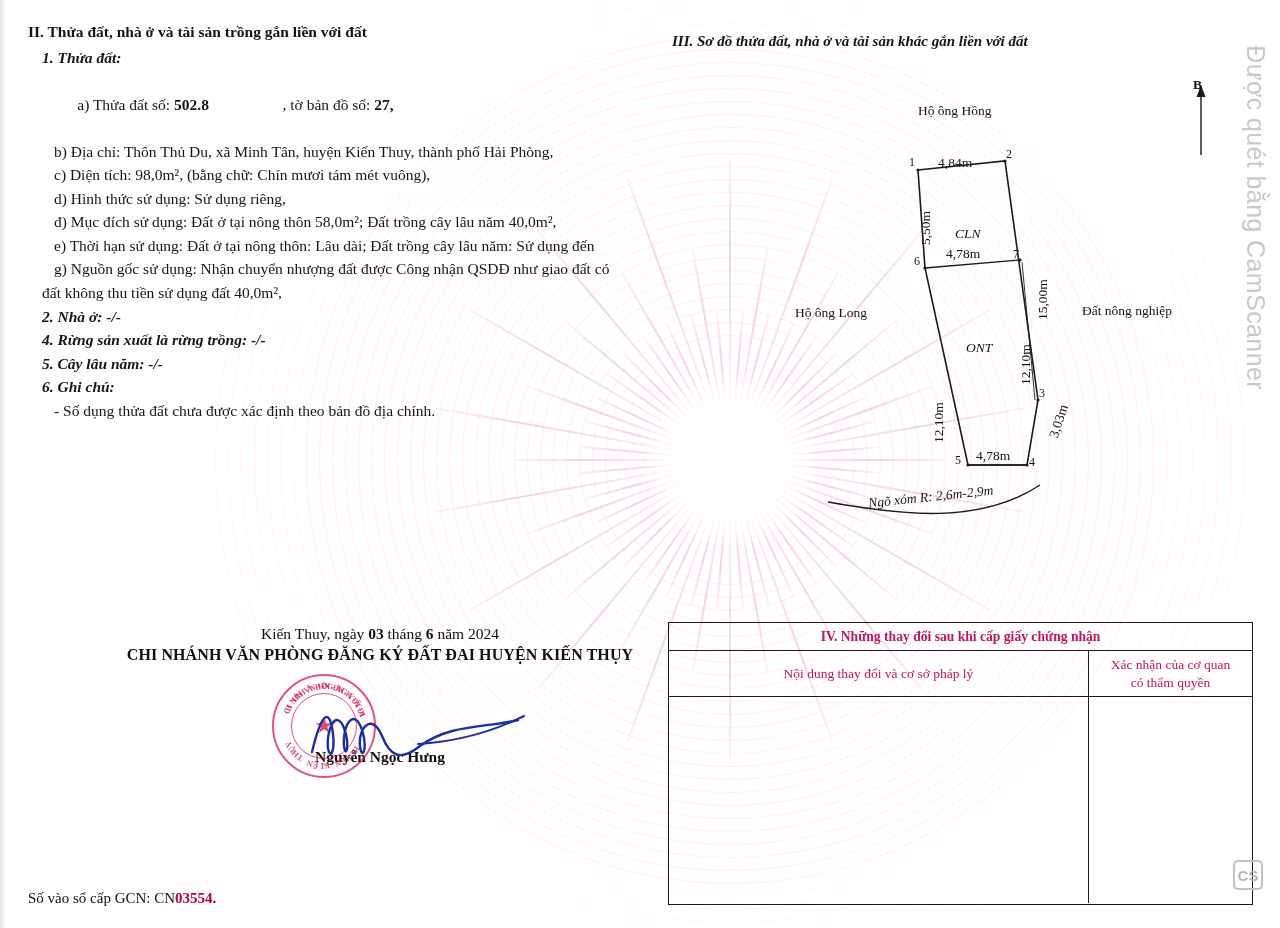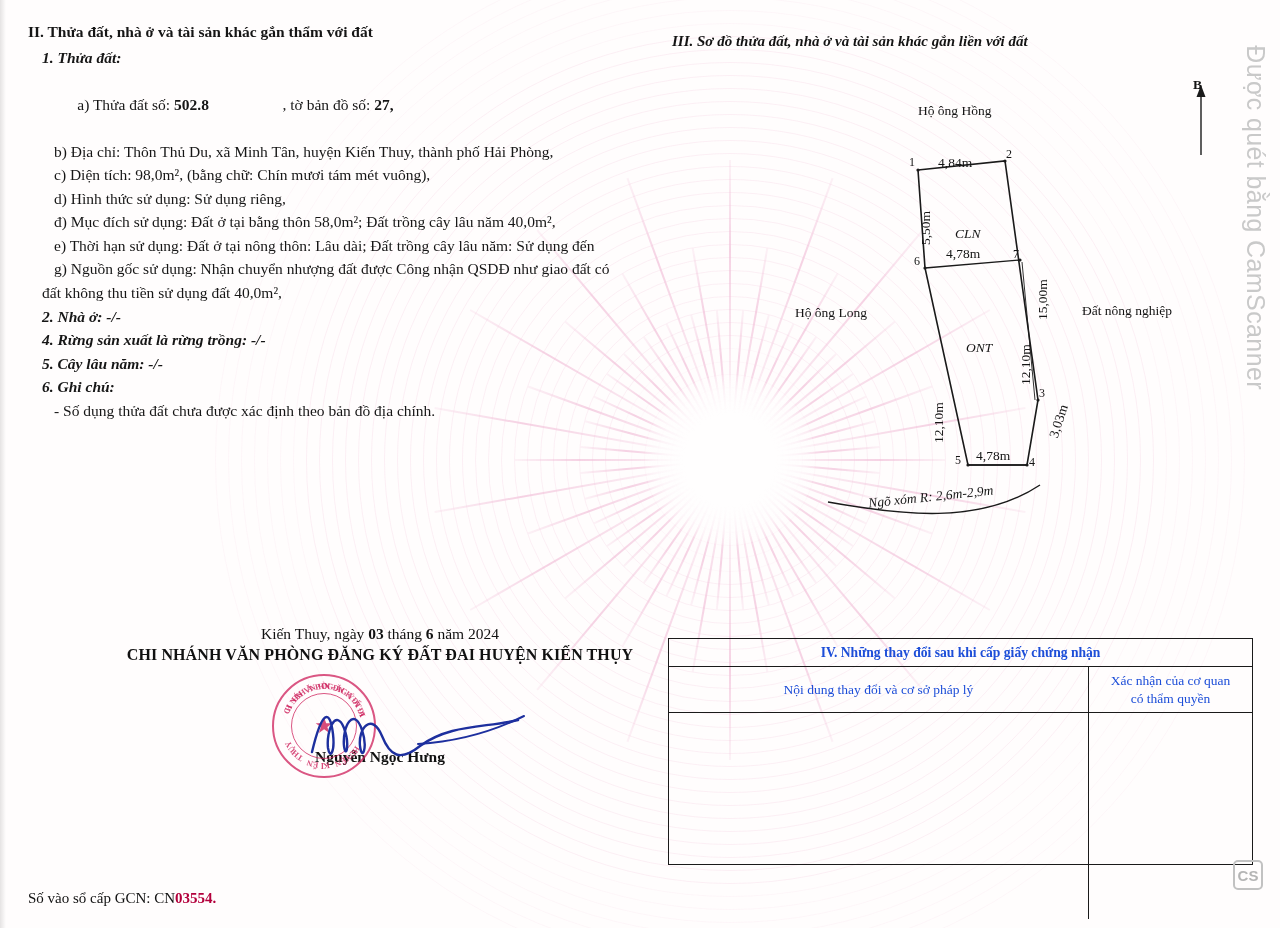--- a/index.html
+++ b/index.html
@@ -158,25 +158,24 @@
     left: 28px; top: 890px;
     font-size: 15px;
     color: #121212;
   }
   .serial .hand { color: #b3003c; font-weight: bold; }
 
   
   .table4 {
     position: absolute;
     left: 668px; top: 622px;
-    width: 585px; height: 227px;
+    width: 585px; height: 283px;
     border: 1.3px solid #1a1a1a;
     font-size: 13.5px;
-    color: #1d4ed8;
-    margin-top: 16px;
+    color: #be185d;
   }
   .table4 .t-head {
     height: 28px;
     border-bottom: 1.3px solid #1a1a1a;
     display: flex; align-items: center; justify-content: center;
     font-weight: bold;
     font-size: 13.6px;
   }
   .table4 .t-sub {
     display: flex;
@@ -337,29 +336,29 @@
         <i style="height: 300px; transform: rotate(340deg);"></i>
         <i style="height: 150px; transform: rotate(345deg);"></i>
         <i style="height: 215px; transform: rotate(350deg);"></i>
         <i style="height: 150px; transform: rotate(355deg);"></i>
       </div>
     <div class="centerglow"></div>
   </div>
   <div class="edge-shadow"></div>
 
   <div class="left-col">
-    <div class="h-sect">II. Thửa đất, nhà ở và tài sản khác gắn thẩm với đất</div>
+    <div class="h-sect">II. Thửa đất, nhà ở và tài sản trồng gắn liền với đất</div>
     <div class="indent2 sub-it">1. Thửa đất:</div>
     <div class="indent1 line">
       a) Thửa đất số: <span class="b">502.8</span>&nbsp;&nbsp;&nbsp;&nbsp;&nbsp;&nbsp;&nbsp;&nbsp;&nbsp;&nbsp;&nbsp;&nbsp;&nbsp;&nbsp;&nbsp;&nbsp;&nbsp;&nbsp;&nbsp;, tờ bản đồ số: <span class="b">27,</span>
     </div>
     <div class="indent1 line">b) Địa chỉ: Thôn Thủ Du, xã Minh Tân, huyện Kiến Thuy, thành phố Hải Phòng,</div>
     <div class="indent1 line">c) Diện tích: 98,0m², (bằng chữ: Chín mươi tám mét vuông),</div>
     <div class="indent1 line">d) Hình thức sử dụng: Sử dụng riêng,</div>
-    <div class="indent1 line">đ) Mục đích sử dụng: Đất ở tại bằng thôn 58,0m²; Đất trồng cây lâu năm 40,0m²,</div>
+    <div class="indent1 line">đ) Mục đích sử dụng: Đất ở tại nông thôn 58,0m²; Đất trồng cây lâu năm 40,0m²,</div>
     <div class="indent1 line">e) Thời hạn sử dụng: Đất ở tại nông thôn: Lâu dài; Đất trồng cây lâu năm: Sử dụng đến</div>
     <div class="indent1 line">g) Nguồn gốc sử dụng: Nhận chuyển nhượng đất được Công nhận QSDĐ như giao đất có</div>
     <div class="indent2 line">đất không thu tiền sử dụng đất 40,0m²,</div>
     <div class="indent2 sub-it">2. Nhà ở: -/-</div>
     <div class="indent2 sub-it">4. Rừng sản xuất là rừng trồng: -/-</div>
     <div class="indent2 sub-it">5. Cây lâu năm: -/-</div>
     <div class="indent2 sub-it">6. Ghi chú:</div>
     <div class="indent1 line">- Số dụng thửa đất chưa được xác định theo bản đồ địa chính.</div>
   </div>
 

